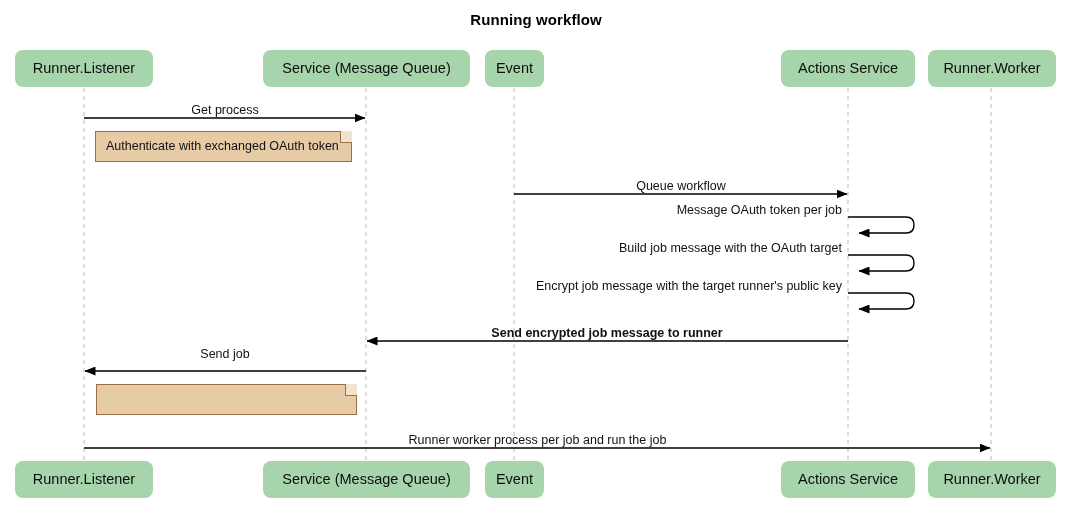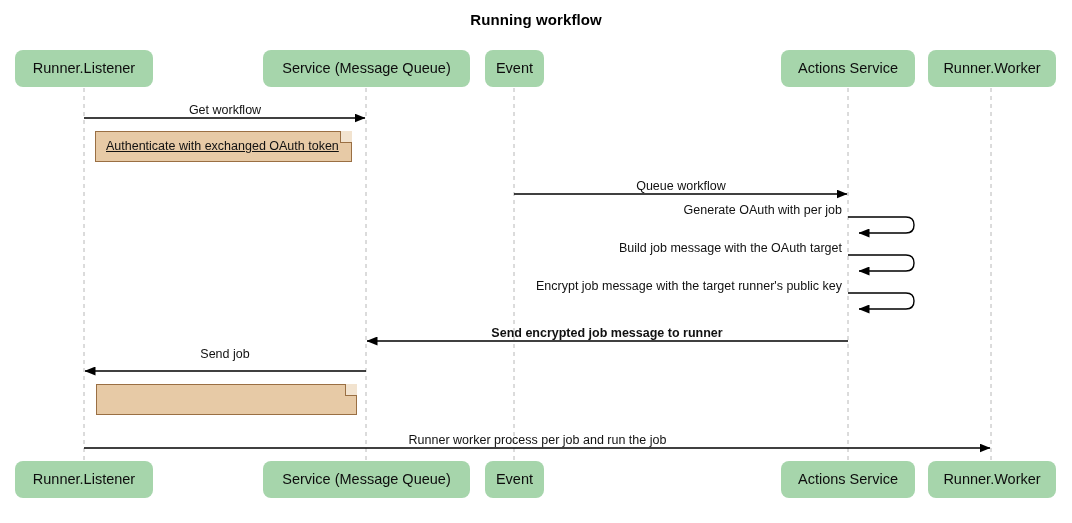--- a/index.html
+++ b/index.html
@@ -54,21 +54,20 @@
     background: #e7caa6;
     border: 1px solid #9a6f43;
     box-sizing: border-box;
     font-size: 12.5px;
     color: #111111;
     display: flex;
     align-items: center;
     padding-left: 10px;
     white-space: nowrap;
     line-height: 1;
-    text-decoration: underline;
   }
   .note .fold {
     position: absolute;
     right: -1px;
     top: -1px;
     width: 11px;
     height: 11px;
     background: #f2e3cf;
     border-left: 1px solid #9a6f43;
     border-bottom: 1px solid #9a6f43;
@@ -159,23 +158,23 @@
   <div id="notes-layer">
       <div class="note" style="left: 95px; top: 131px; width: 257px; height: 31px; background: rgb(231, 202, 166); border-color: rgb(154, 111, 67);">
         <span>Authenticate with exchanged OAuth token</span>
         <span class="fold"></span>
       </div>
       <div class="note" style="left: 96px; top: 384px; width: 261px; height: 31px; background: rgb(231, 202, 166); border-color: rgb(154, 111, 67);">
         <span class="fold"></span>
       </div>
     </div>
   <div id="labels-layer">
-      <div class="msg-label center" style="left: 84px; width: 282px; top: 104px;">Get workflow</div>
+      <div class="msg-label center" style="left: 84px; width: 282px; top: 104px;">Get process</div>
       <div class="msg-label center" style="left: 514px; width: 334px; top: 180px;">Queue workflow</div>
-      <div class="msg-label rightend" style="left: 0px; width: 842px; top: 204px;">Generate OAuth with per job</div>
+      <div class="msg-label rightend" style="left: 0px; width: 842px; top: 204px;">Message OAuth token per job</div>
       <div class="msg-label rightend" style="left: 0px; width: 842px; top: 242px;">Build job message with the OAuth target</div>
       <div class="msg-label rightend" style="left: 0px; width: 842px; top: 280px;">Encrypt job message with the target runner's public key</div>
       <div class="msg-label center" style="left: 366px; width: 482px; top: 327px; font-weight: bold;">Send encrypted job message to runner</div>
       <div class="msg-label center" style="left: 84px; width: 282px; top: 348px;">Send job</div>
       <div class="msg-label center" style="left: 84px; width: 907px; top: 434px;">Runner worker process per job and run the job</div>
     </div>
 
 </div>
 
 </body></html>

